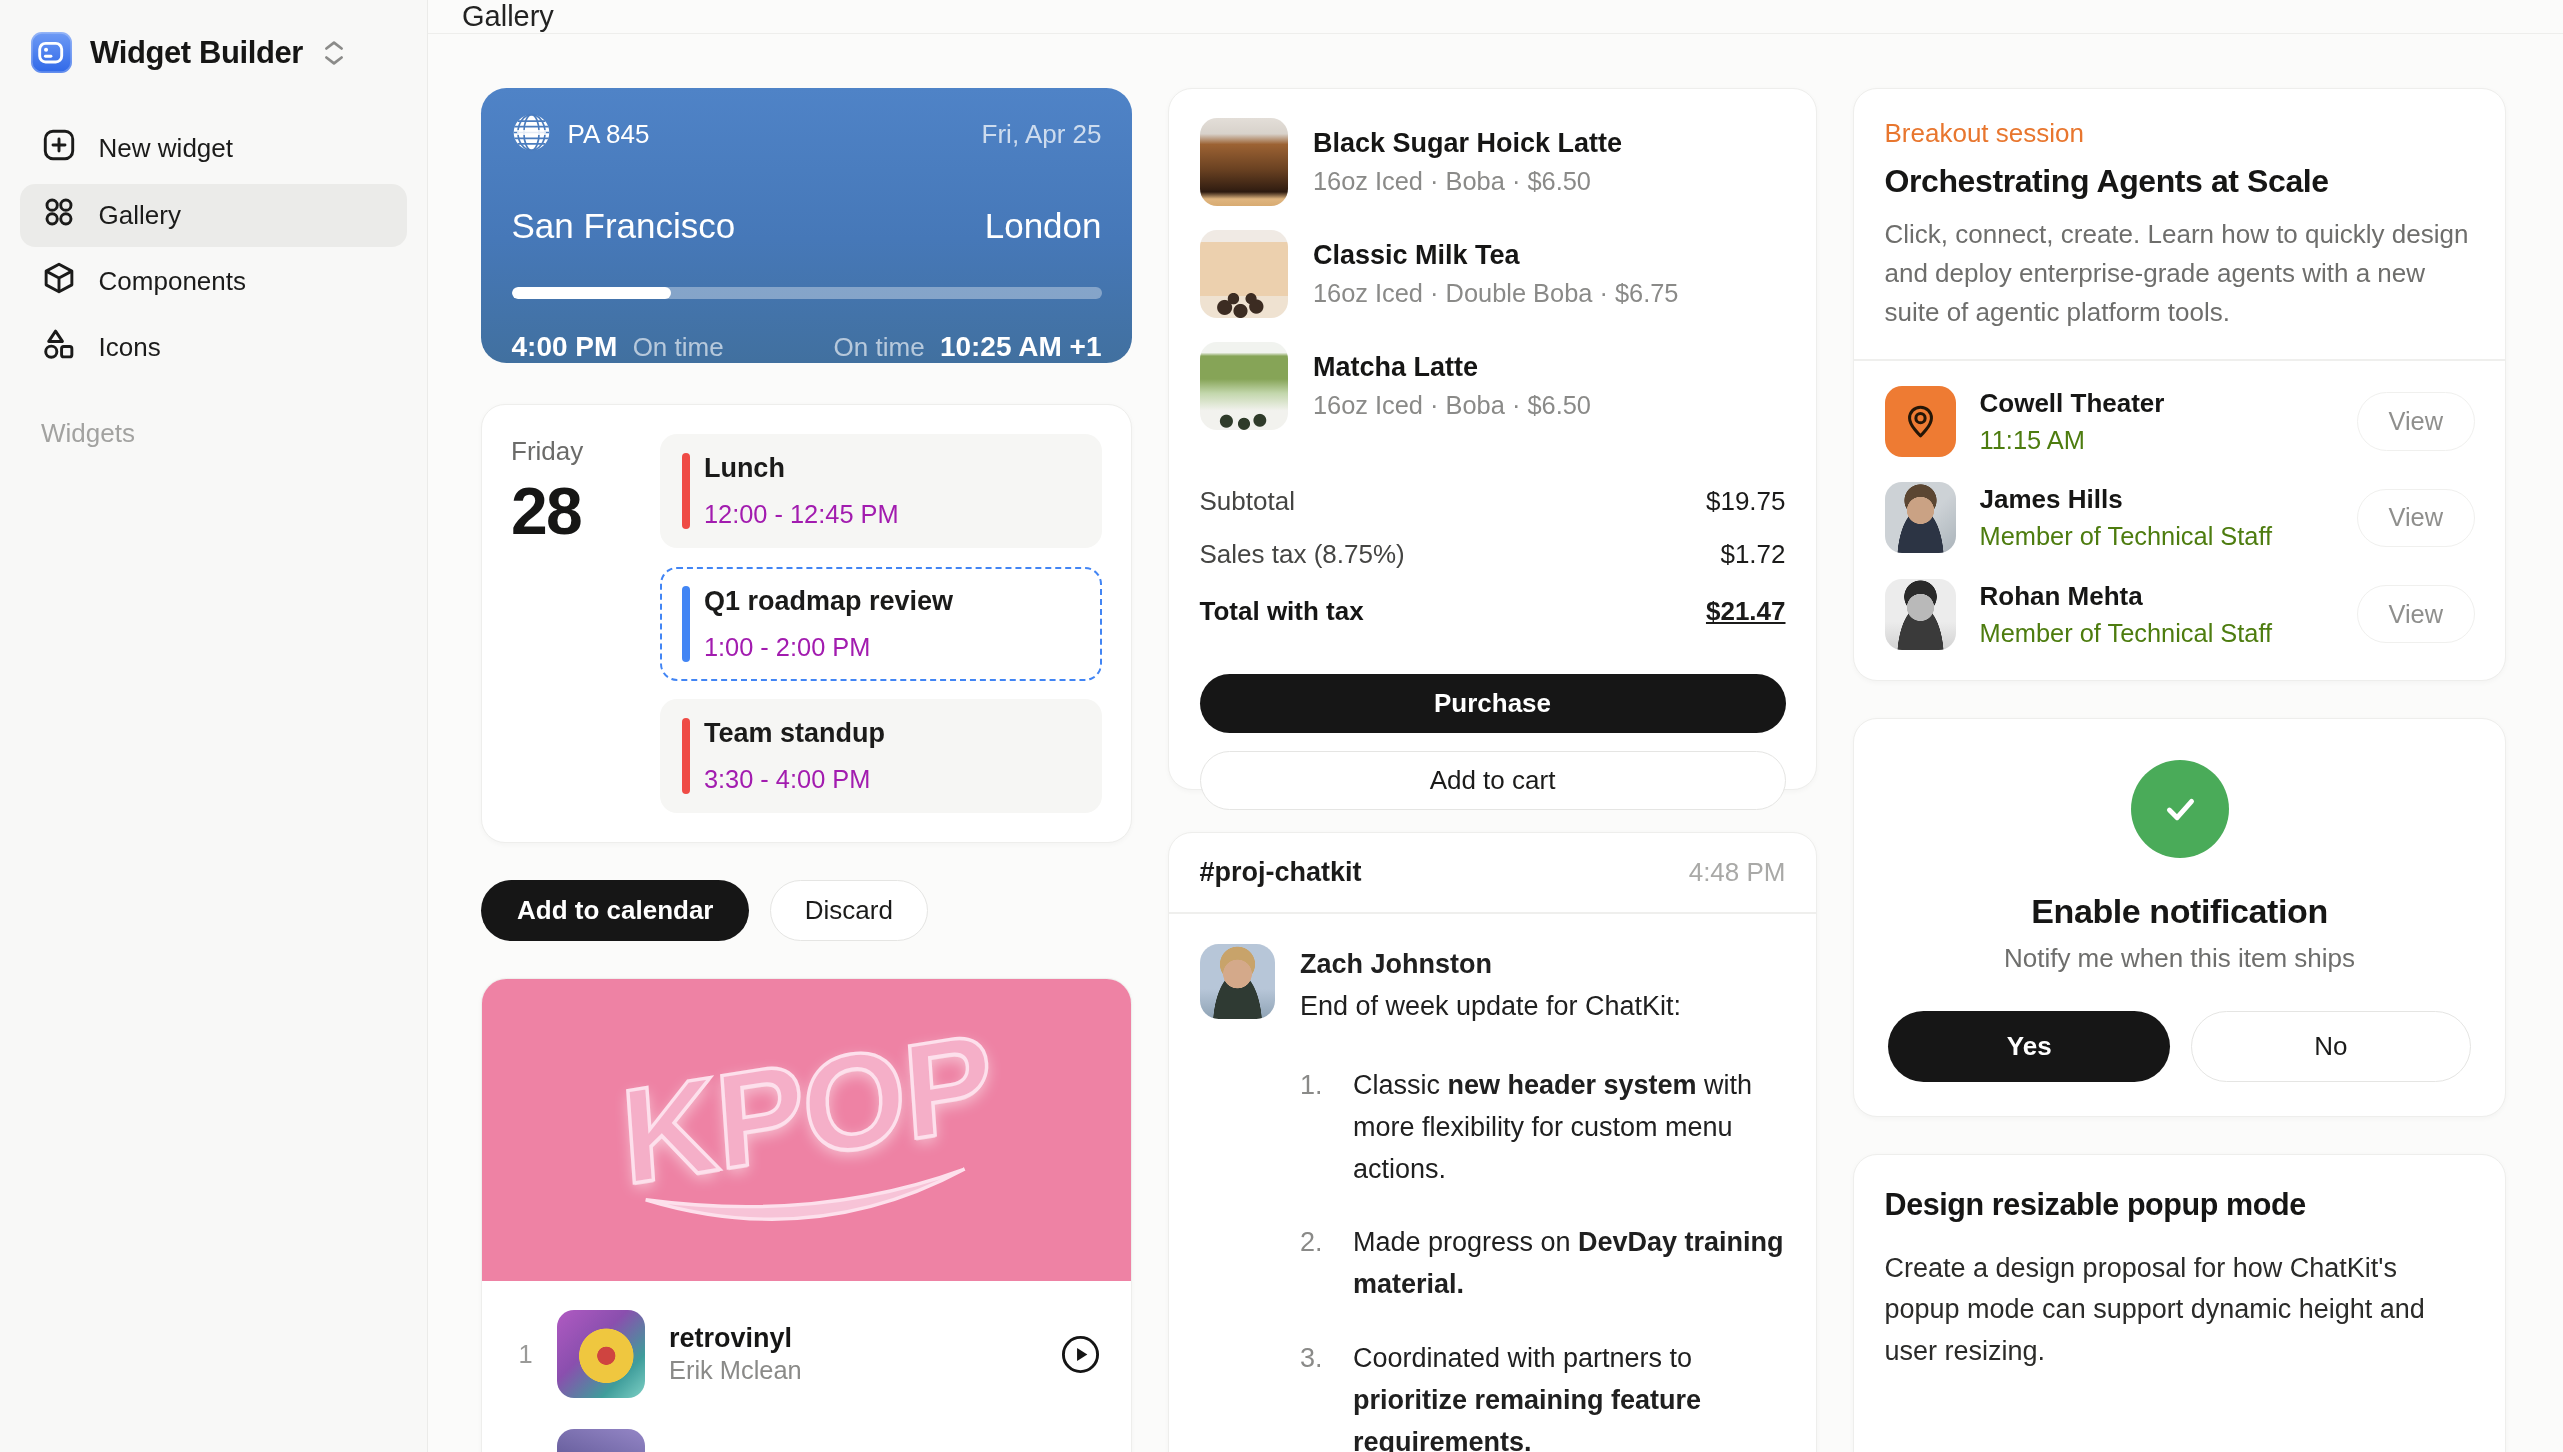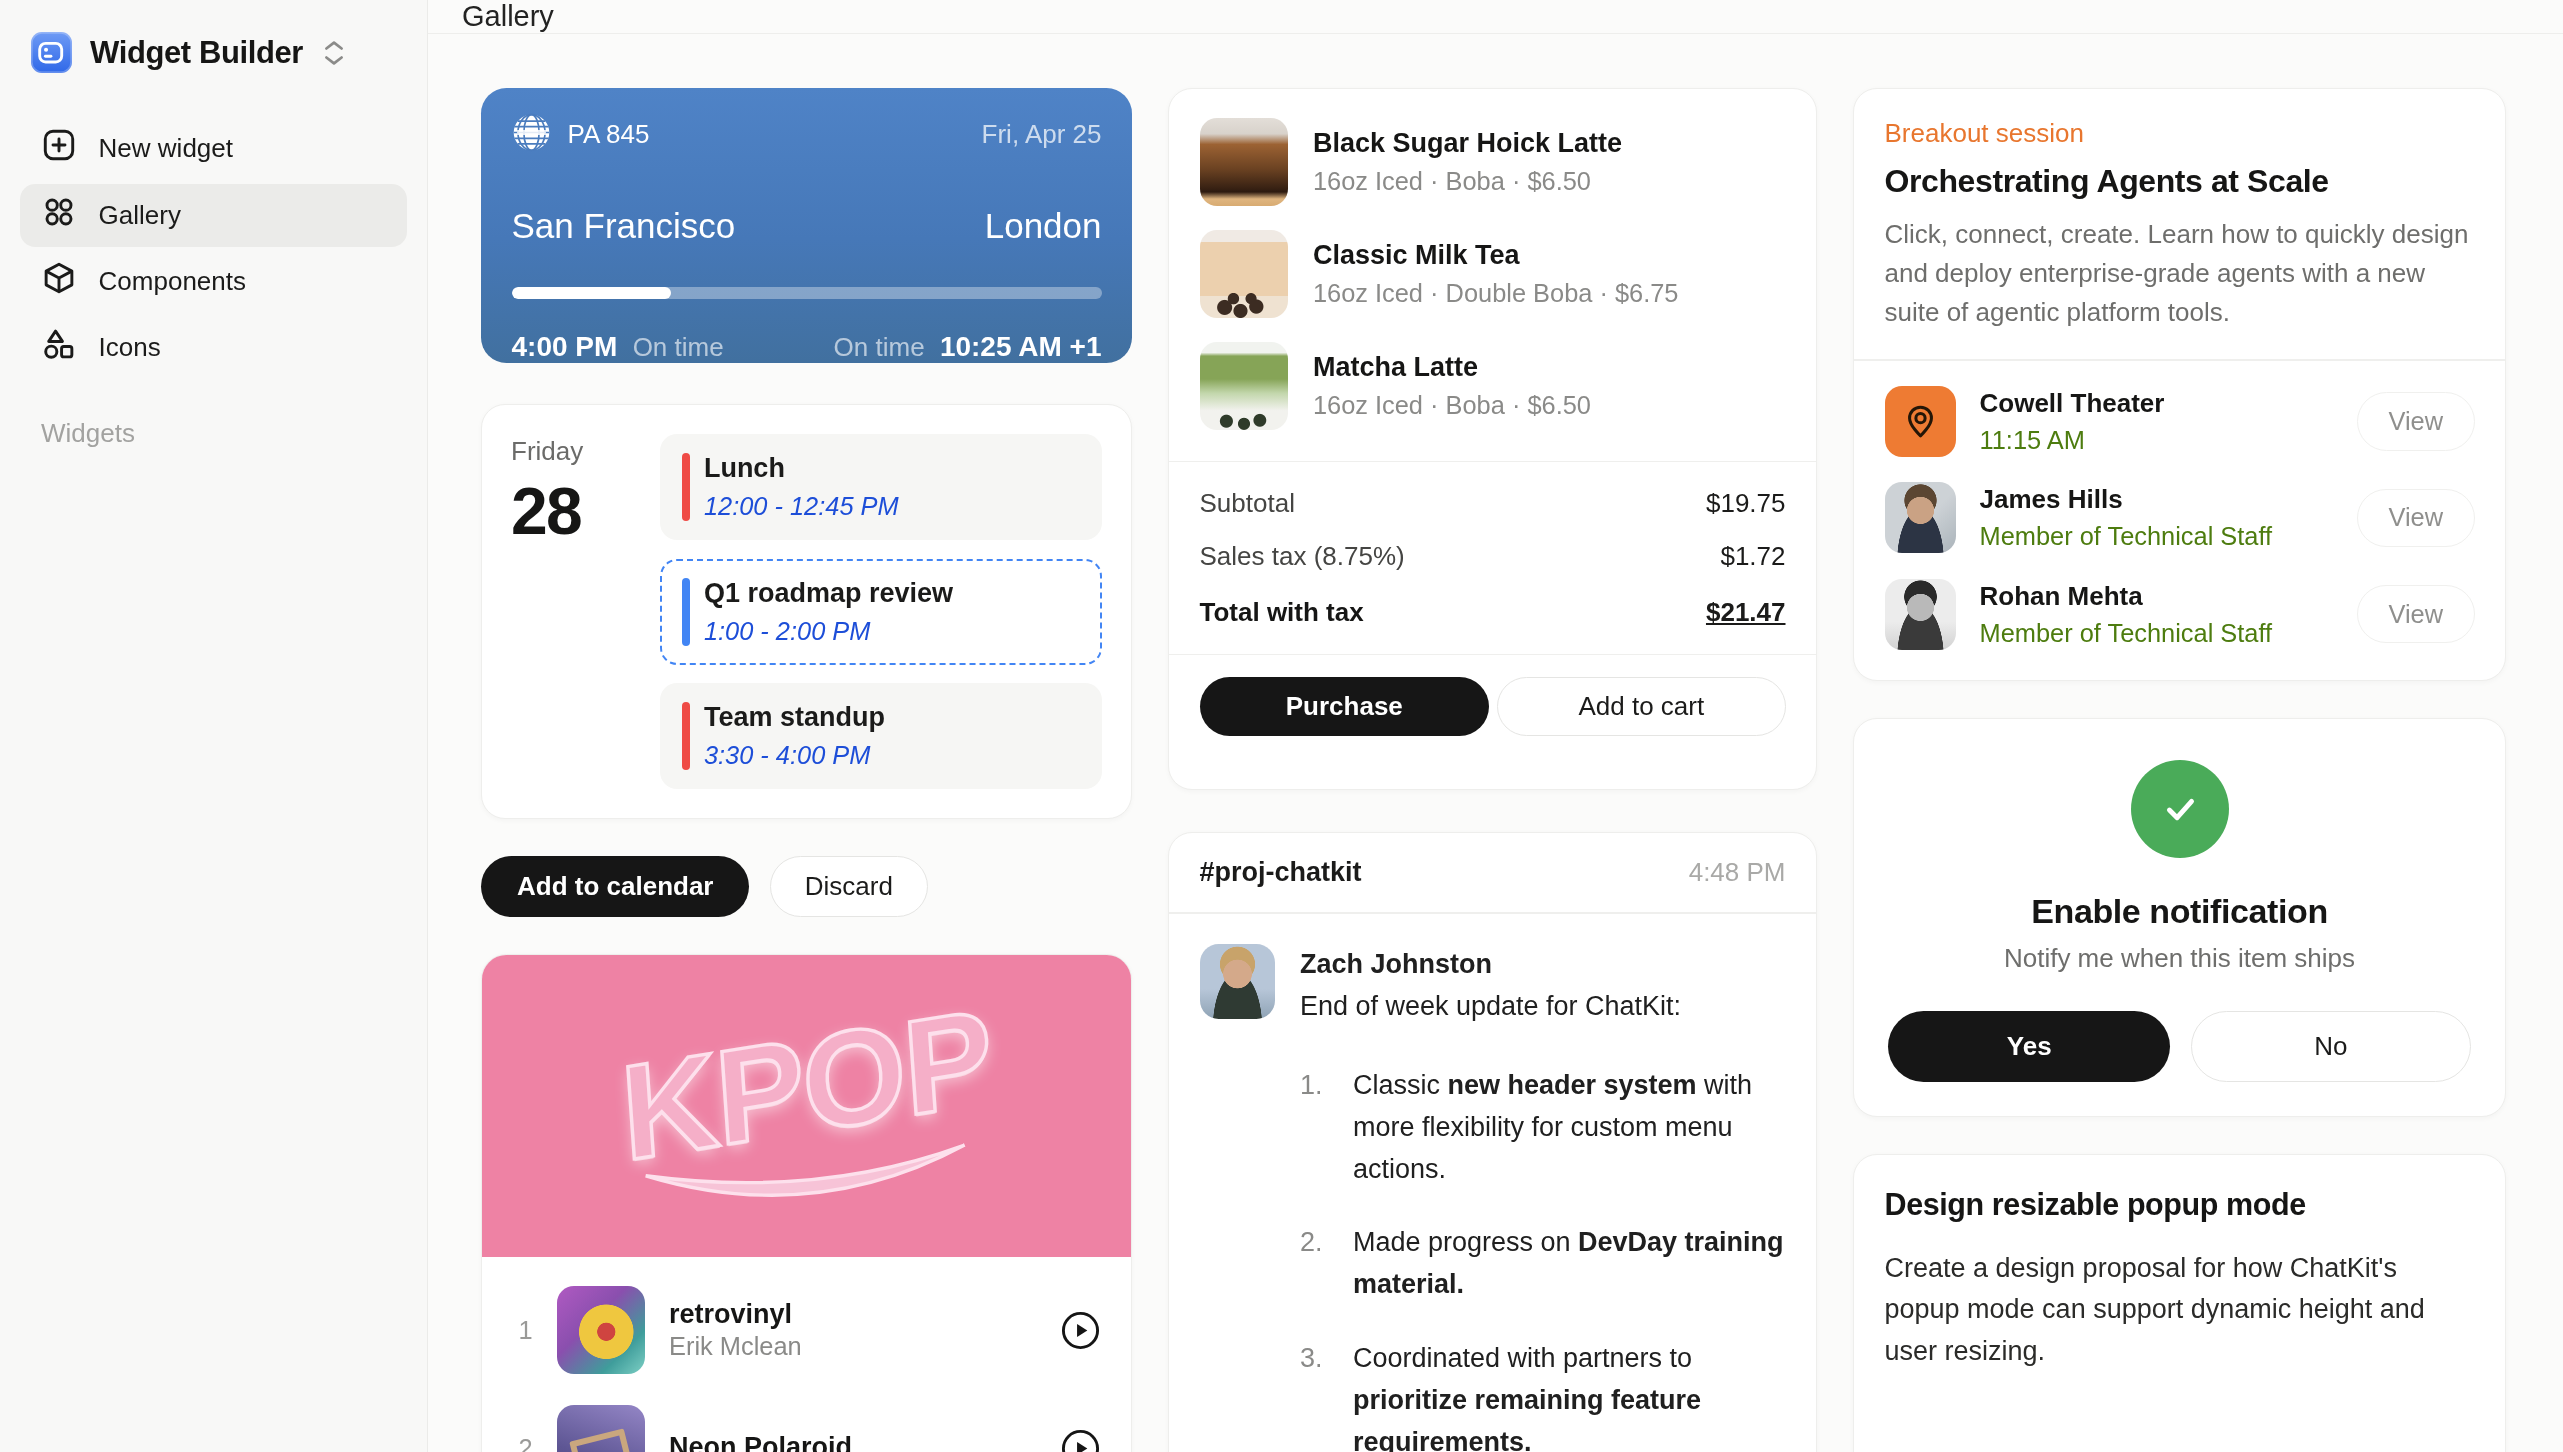--- a/index.html
+++ b/index.html
@@ -81,21 +81,21 @@
   .cal-events { flex:1; display:flex; flex-direction:column; gap:18.6px; }
   .event {
     display:flex; gap:14px; background:#f6f6f4; border-radius:17px;
     border:2.5px solid transparent; padding:17px 20.3px;
   }
   .event.selected { background:#fff; border:2.5px dashed #4285f4; }
   .event-bar { width:7.6px; border-radius:4.2px; }
   .event-bar.red { background:#ef4b45; }
   .event-bar.blue { background:#4285f4; }
   .event-title { font-size:27px; font-weight:600; color:#1b1b1a; }
-  .event-time { font-size:25.4px; color:#1d4ed8; margin-top:8px;font-style:italic; }
+  .event-time { font-size:25.4px; color:#a21caf; margin-top:16px; }
 
   
   .cal-actions { margin-top:37px; display:flex; gap:20.3px; }
   .pill {
     border-radius:847px; font-size:26px; display:inline-flex;
     align-items:center; justify-content:center; cursor:pointer; border:none;
     font-family:inherit;
   }
   .pill.dark { background:#161616; color:#fff; font-weight:600; height:61px; padding:0 36px; }
   .pill.light { background:#fff; color:#1b1b1a; font-weight:500; height:61px; padding:0 34px; border:1.7px solid #e5e5e3; }
@@ -151,21 +151,21 @@
       radial-gradient(circle at 50% 93%, #2f3b2a 0 6%, transparent 7%),
       radial-gradient(circle at 68% 89%, #2f3b2a 0 6%, transparent 7%),
       linear-gradient(180deg,#f1f3ef 0 12%,#86a457 16% 42%,#c2d6ab 58%,#f2f2ee 78% 100%); }
   .item-title { font-size:27px; font-weight:700; color:#161615; }
   .item-meta { font-size:25.4px; color:#8a8a88; margin-top:8.5px; }
   .totals { padding:25.4px 30.5px; }
   .trow { display:flex; justify-content:space-between; font-size:26px; color:#454543; margin-bottom:22px; }
   .trow .val { color:#1b1b1a; }
   .trow.total { font-weight:700; color:#161615; margin-bottom:0; margin-top:25.4px; }
   .trow.total .val { font-weight:700;text-decoration:underline; }
-  .order-actions { padding:22px 30.5px 27px 30.5px; display:flex; flex-direction:row; gap:8px; }
+  .order-actions { padding:22px 30.5px 27px 30.5px; display:flex; flex-direction:column; gap:18px; }
   .pill.block { width:100%; height:59px; font-size:26px; }
 
   
   .chat { margin-top:42px; height:746px; overflow:hidden; }
   .chat-head { display:flex; justify-content:space-between; align-items:center; padding:24px 30.5px; }
   .chat-channel { font-size:27px; font-weight:600; color:#1b1b1a; }
   .chat-time { font-size:26px; color:#a9a9a7; }
   .chat-body { display:flex; padding:30.5px; }
   .avatar { width:75px; height:75px; border-radius:18.6px; flex-shrink:0; }
   .av-zach { background:

